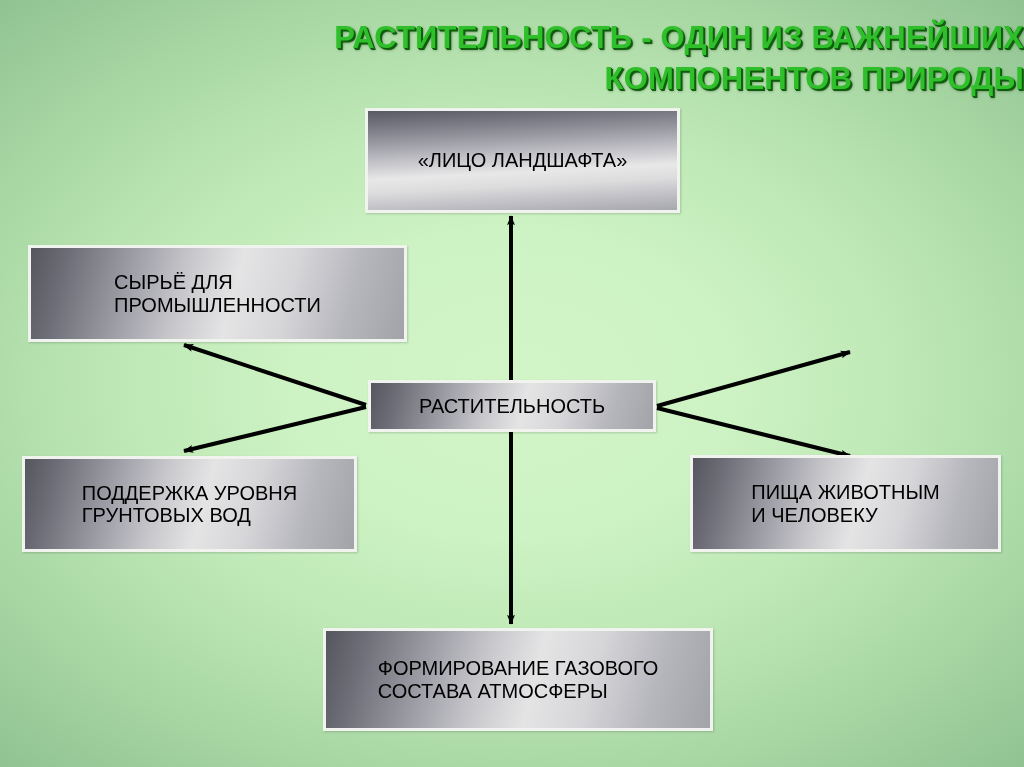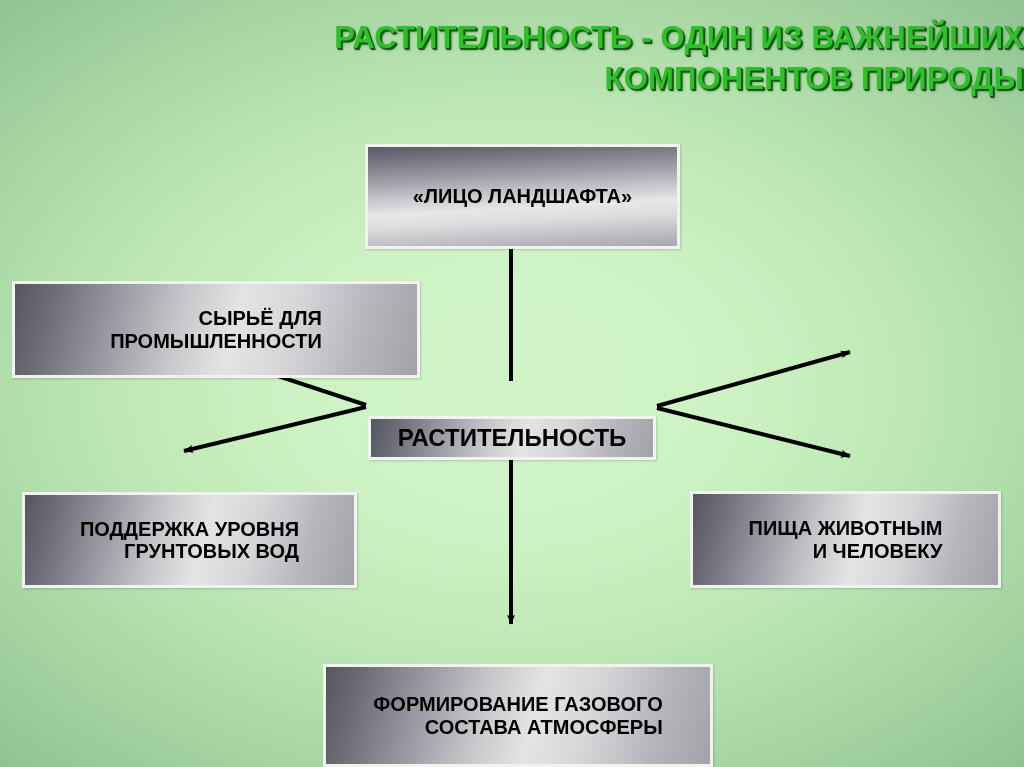--- a/index.html
+++ b/index.html
@@ -47,67 +47,66 @@
     white-space: pre-line;
   }
 
   
   .box {
     position: absolute;
     box-sizing: border-box;
     display: flex;
     align-items: center;
     justify-content: center;
-    text-align: right;
+    text-align: left;
     background: linear-gradient(177deg,
         #5a5a66 0%,
         #73737e 12%,
         #9d9da6 30%,
         #cfcfd3 50%,
         #e8e8e8 60%,
         #dcdcdd 72%,
         #bcbcc2 88%,
         #a7a7ae 100%);
     border: 3px solid #f1f3ef;
     color: #000000;
-    font-weight: bold;
+    font-weight: normal;
     line-height: 1.12;
     white-space: pre-line;
     box-shadow: 1px 1px 2px rgba(0,0,0,0.18);
-    margin-top: 36px;
   }
 
   .box.wide-grad {
     background: linear-gradient(105deg,
         #56565f 0%,
         #6e6e78 10%,
         #9c9ca5 26%,
         #cacace 42%,
         #e4e4e5 54%,
         #d6d6d9 68%,
         #b6b6bd 84%,
         #a2a2a9 100%);
   }
 
   
   #box-landscape {
     left: 365px; top: 108px; width: 315px; height: 105px;
     font-size: 20px;
   }
   #box-raw-material {
-    left: 12px; top: 245px; width: 408px; height: 97px;
+    left: 28px; top: 245px; width: 379px; height: 97px;
     font-size: 20px;
   }
   #box-soil {
     left: 681px; top: 253px; width: 326px; height: 96px;
     font-size: 20px;
   }
   #box-center {
-    left: 368px; top: 380px; width: 288px; height: 44px;
-    font-size: 24px;
+    left: 368px; top: 380px; width: 288px; height: 52px;
+    font-size: 20px;
   }
   #box-groundwater {
     left: 22px; top: 456px; width: 335px; height: 96px;
     font-size: 20px;
   }
   #box-food {
     left: 690px; top: 455px; width: 311px; height: 97px;
     font-size: 20px;
   }
   #box-atmosphere {

